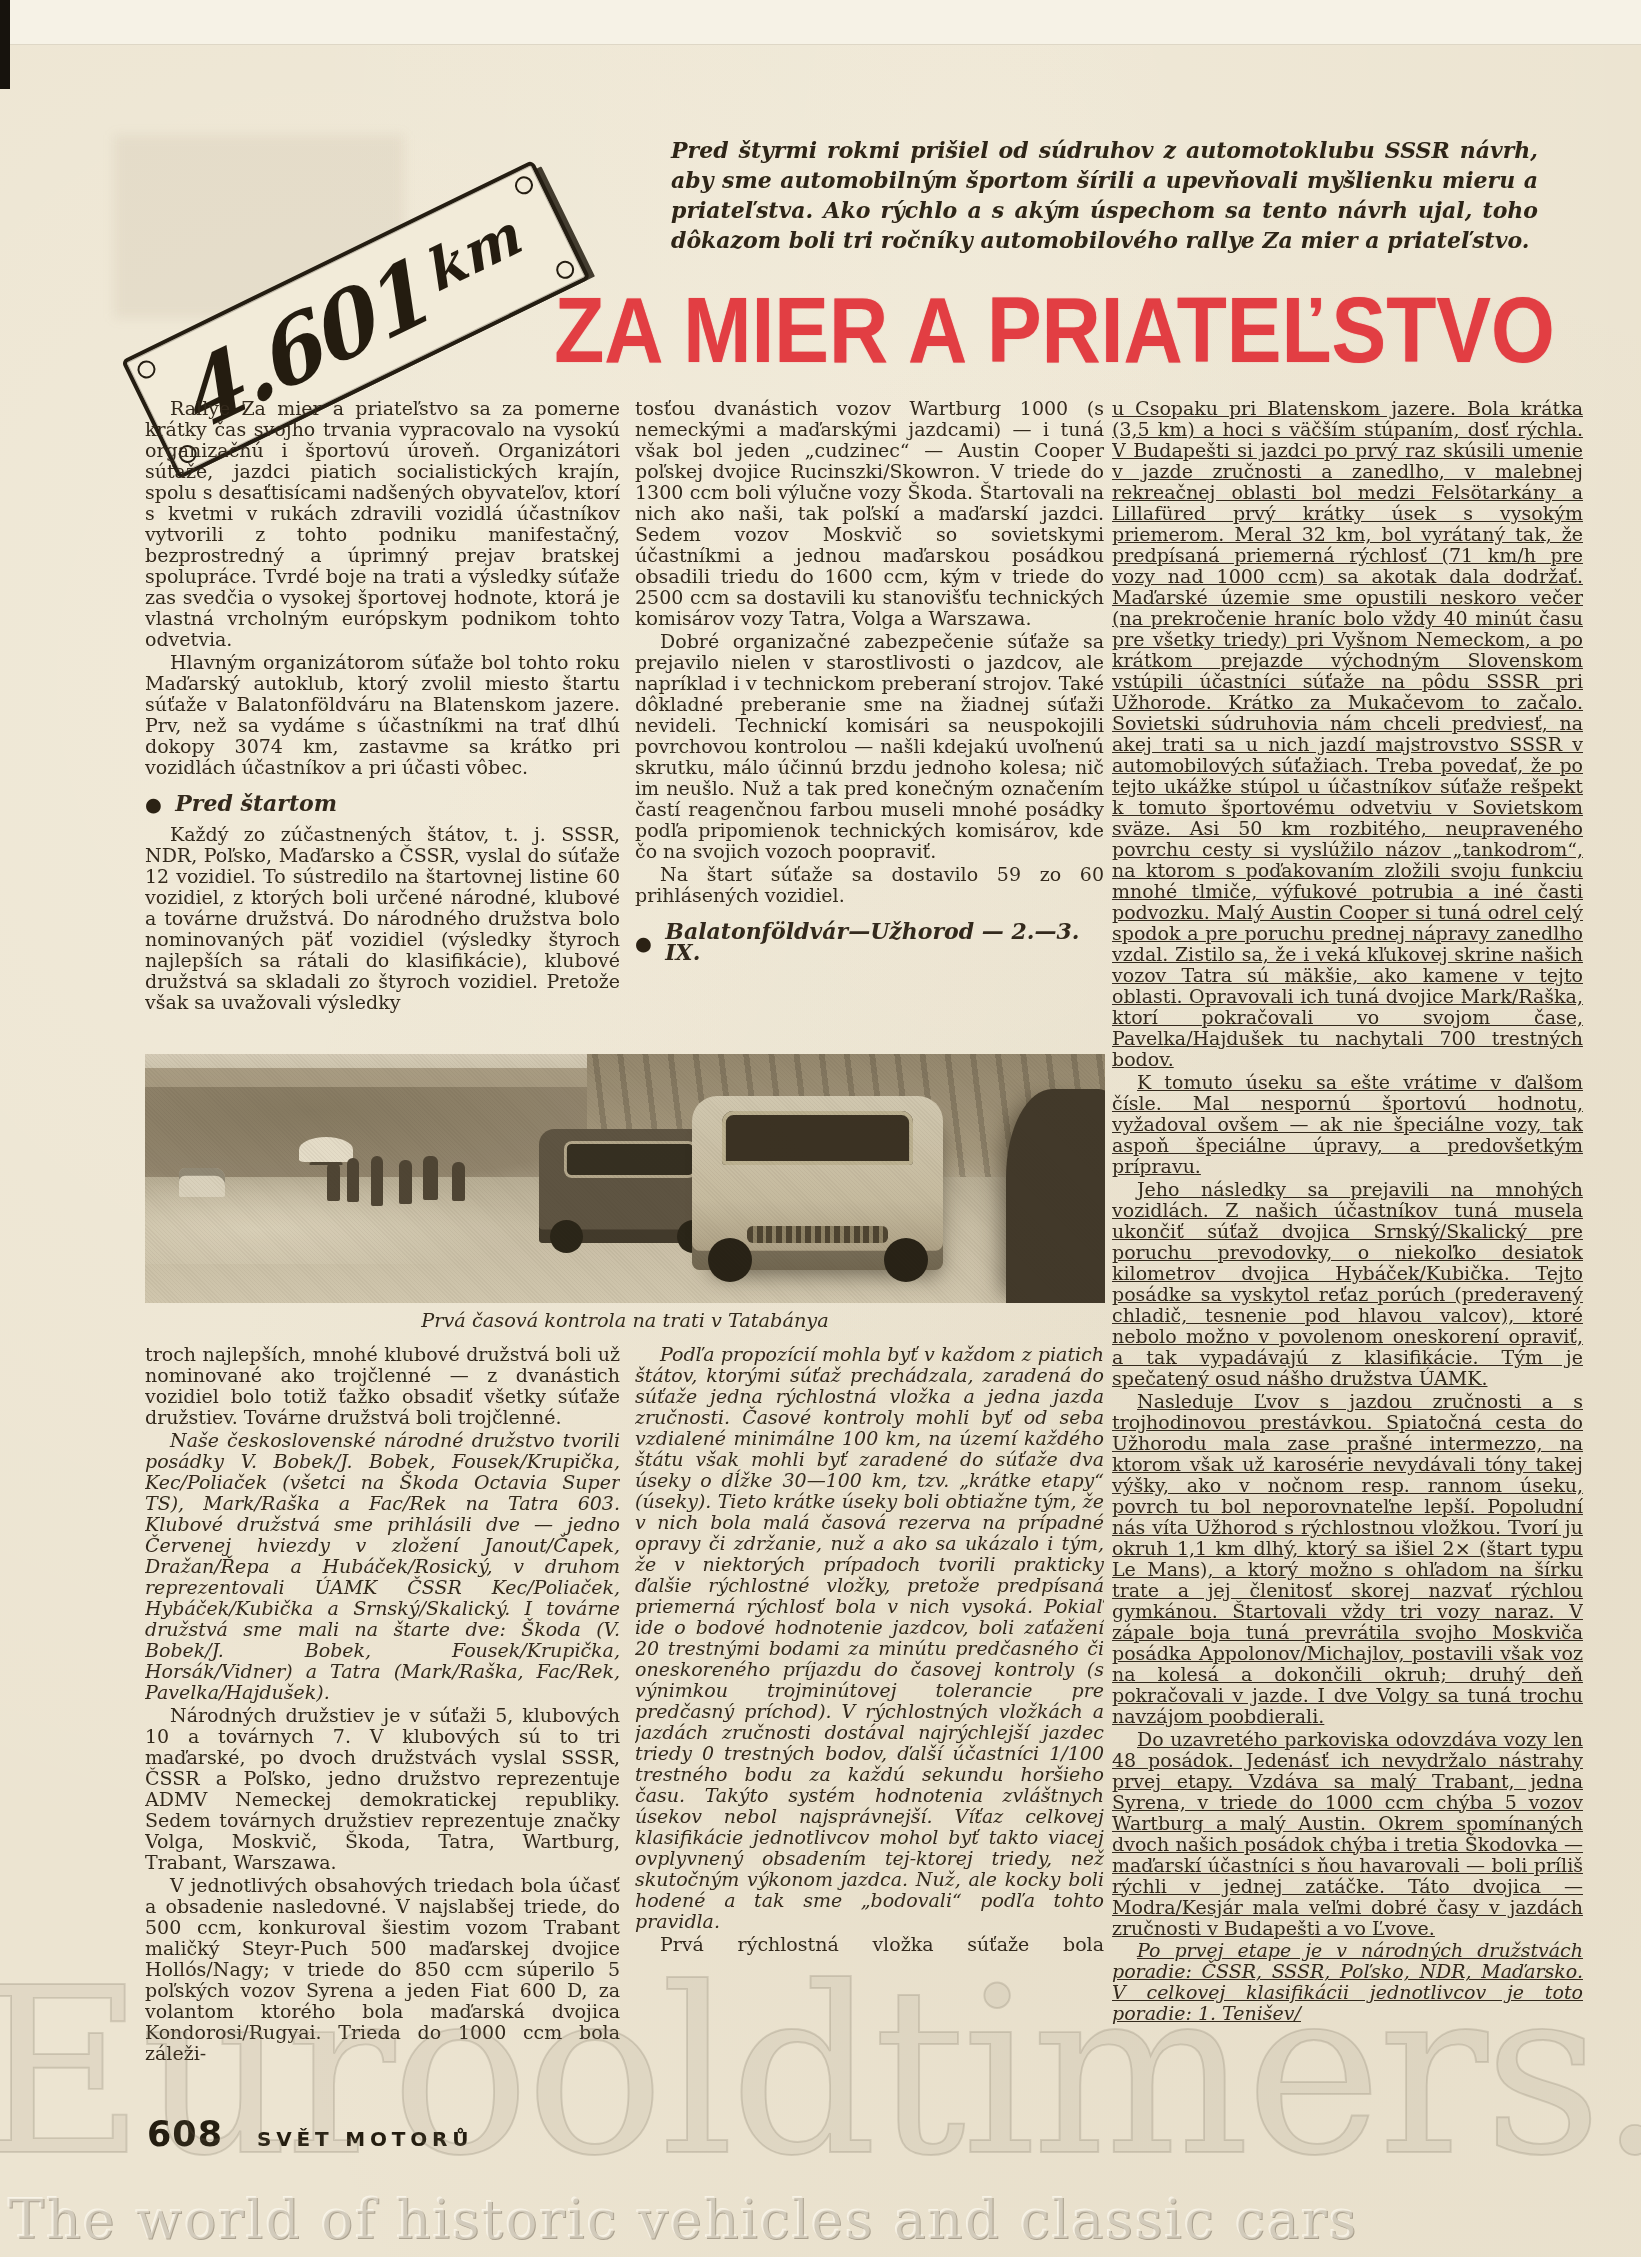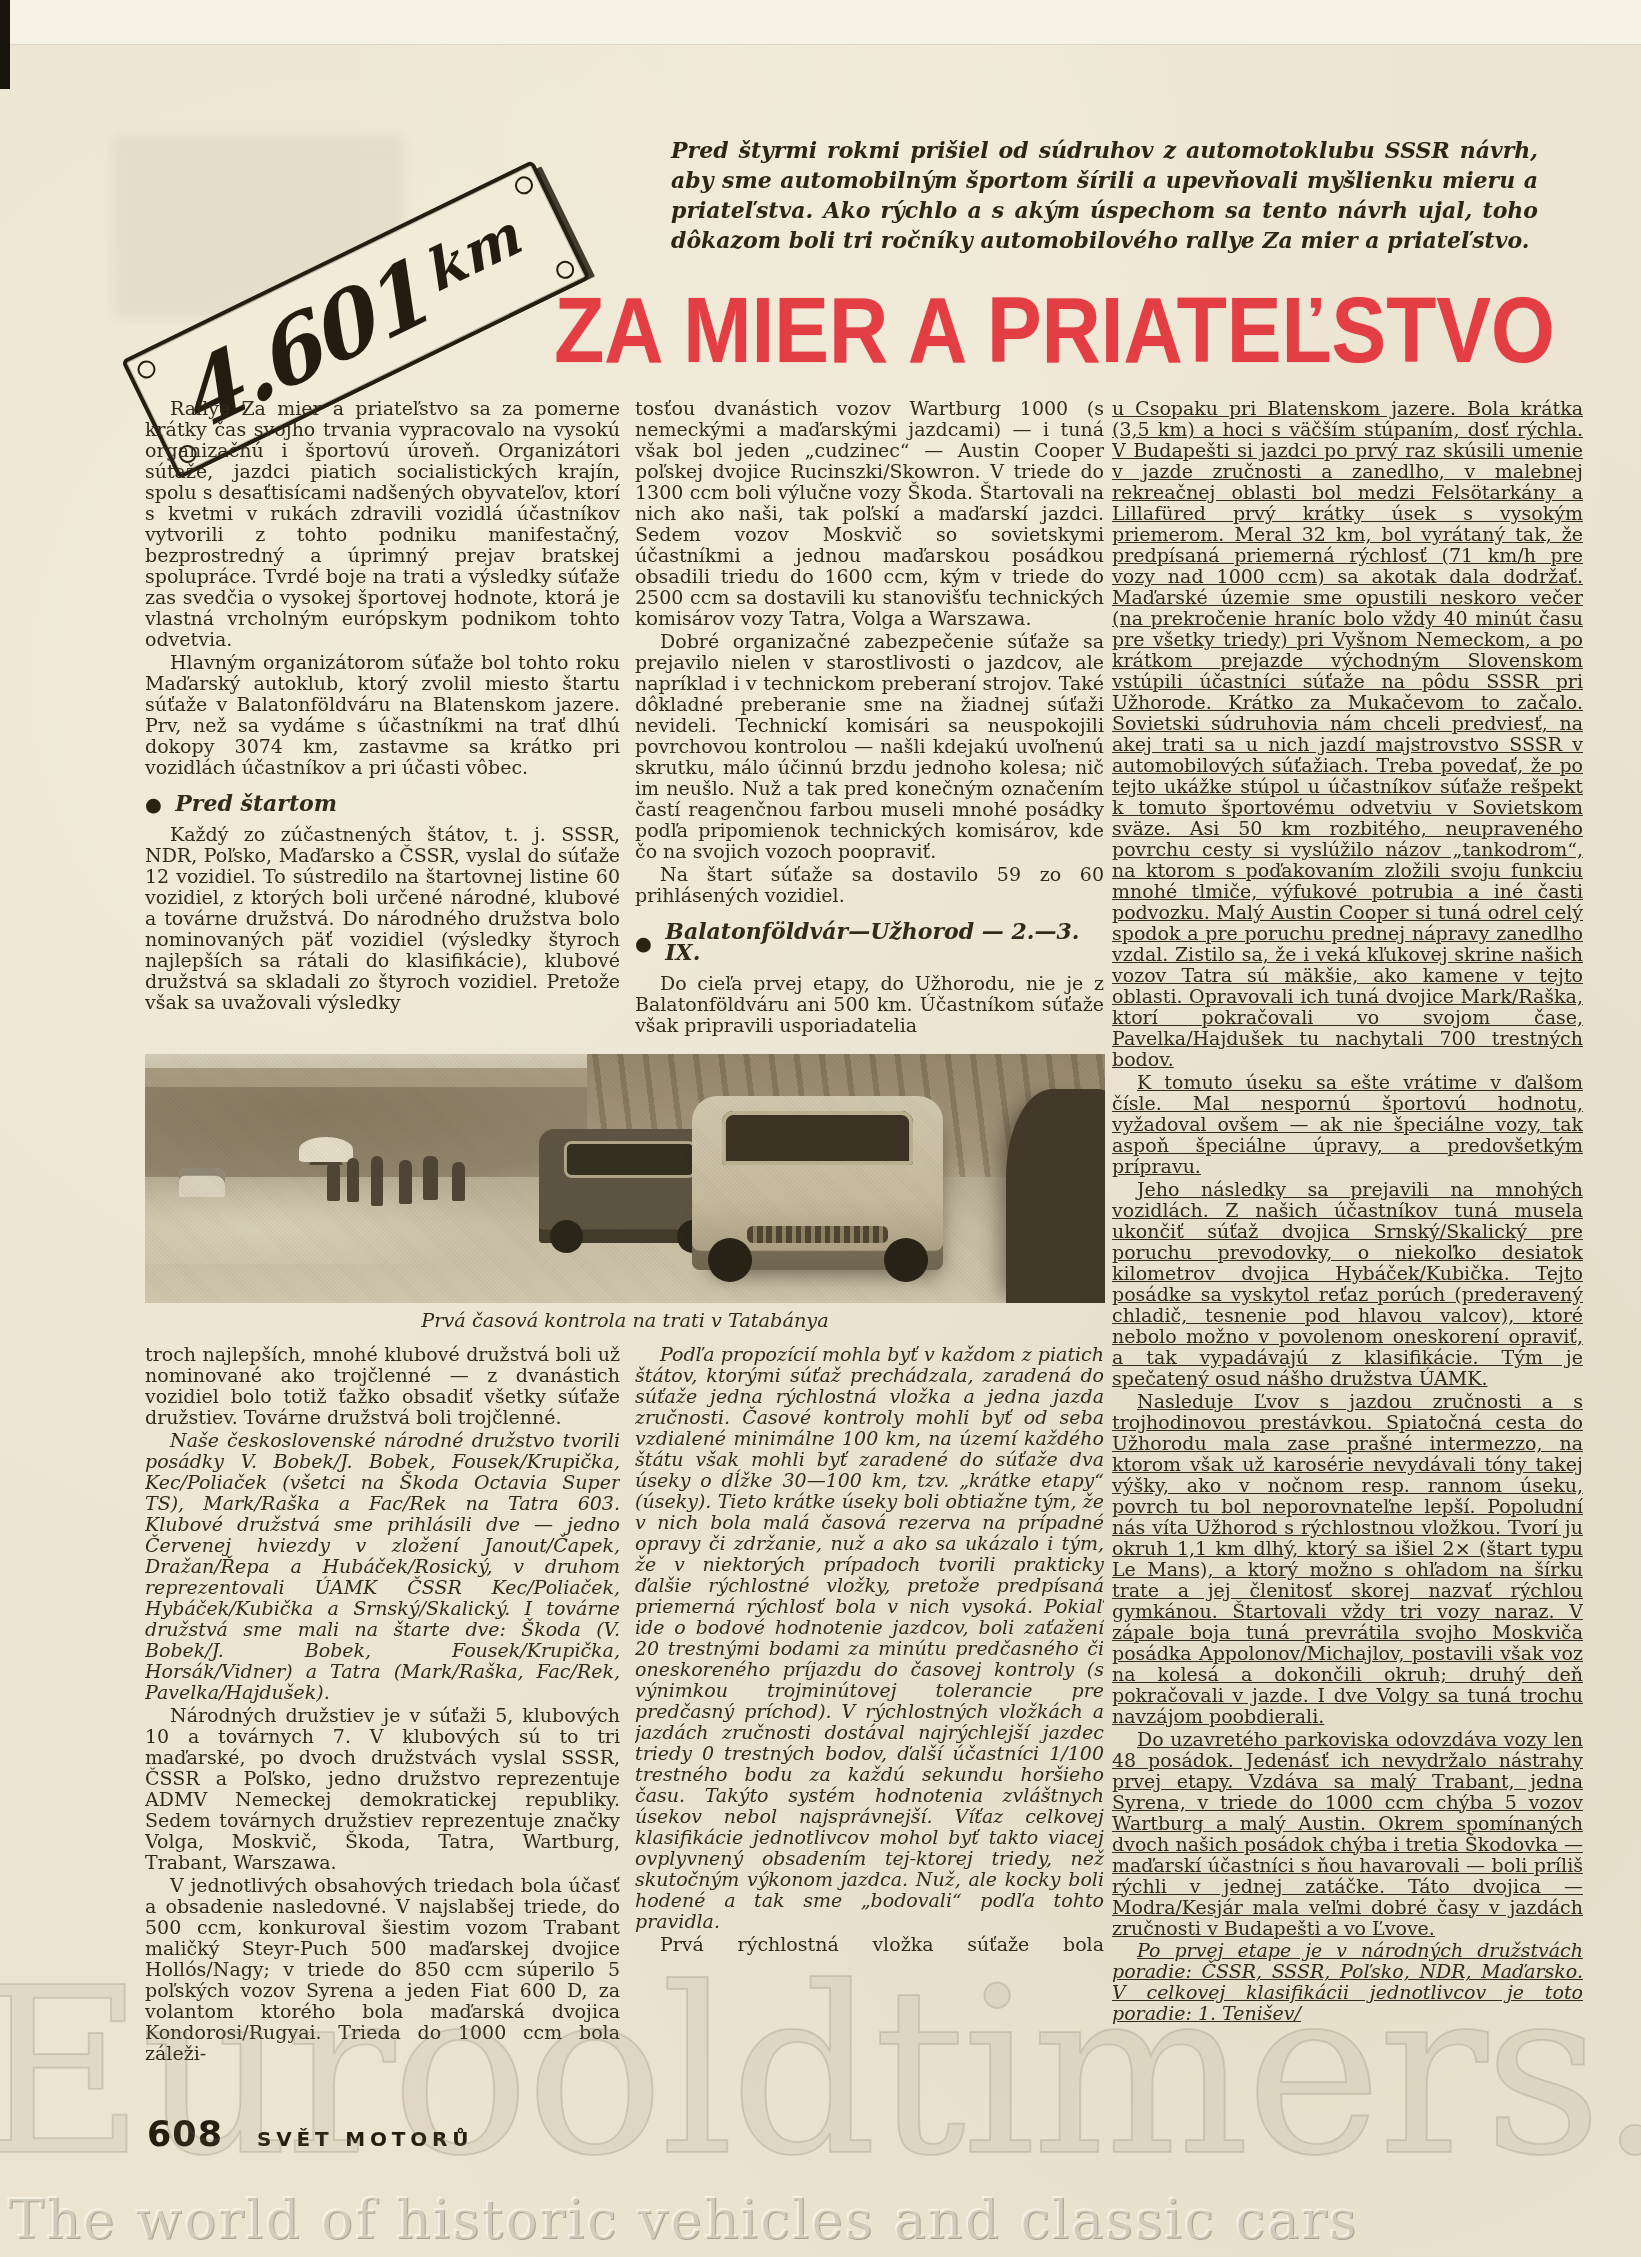--- a/index.html
+++ b/index.html
@@ -153,21 +153,20 @@
 </div>
 
 <div class="col c2t">
   <p>tosťou dvanástich vozov Wartburg 1000 (s nemeckými a maďarskými jazdcami) — i tuná však bol jeden „cudzinec“ — Austin Cooper poľskej dvojice Rucinszki/Skowron. V triede do 1300 ccm boli výlučne vozy Škoda. Štartovali na nich ako naši, tak poľskí a maďarskí jazdci. Sedem vozov Moskvič so sovietskymi účastníkmi a jednou maďarskou posádkou obsadili triedu do 1600 ccm, kým v triede do 2500 ccm sa dostavili ku stanovišťu technických komisárov vozy Tatra, Volga a Warszawa.</p>
   <p class="ind">Dobré organizačné zabezpečenie súťaže sa prejavilo nielen v starostlivosti o jazdcov, ale napríklad i v technickom preberaní strojov. Také dôkladné preberanie sme na žiadnej súťaži nevideli. Technickí komisári sa neuspokojili povrchovou kontrolou — našli kdejakú uvoľnenú skrutku, málo účinnú brzdu jednoho kolesa; nič im neušlo. Nuž a tak pred konečným označením častí reagenčnou farbou museli mnohé posádky podľa pripomienok technických komisárov, kde čo na svojich vozoch poopraviť.</p>
   <p class="ind">Na štart súťaže sa dostavilo 59 zo 60 prihlásených vozidiel.</p>
   <div class="sec-head">
     <span class="bullet">●</span>
     <span>Balatonföldvár—Užhorod — 2.—3. IX.</span>
   </div>
-  <p class="ind">Do cieľa prvej etapy, do Užhorodu, nie je z Balatonföldváru ani 500 km. Účastníkom súťaže však pripravili usporiadatelia</p>
 </div>
 
 <div class="photo">
   <div class="ph-sky"></div>
   <div class="ph-hill-far"></div>
   <div class="ph-hill-near"></div>
   <div class="ph-bank"></div>
   <div class="ph-road"></div>
   <div class="ph-road-light"></div>
   <div class="ph-car-far"></div>

